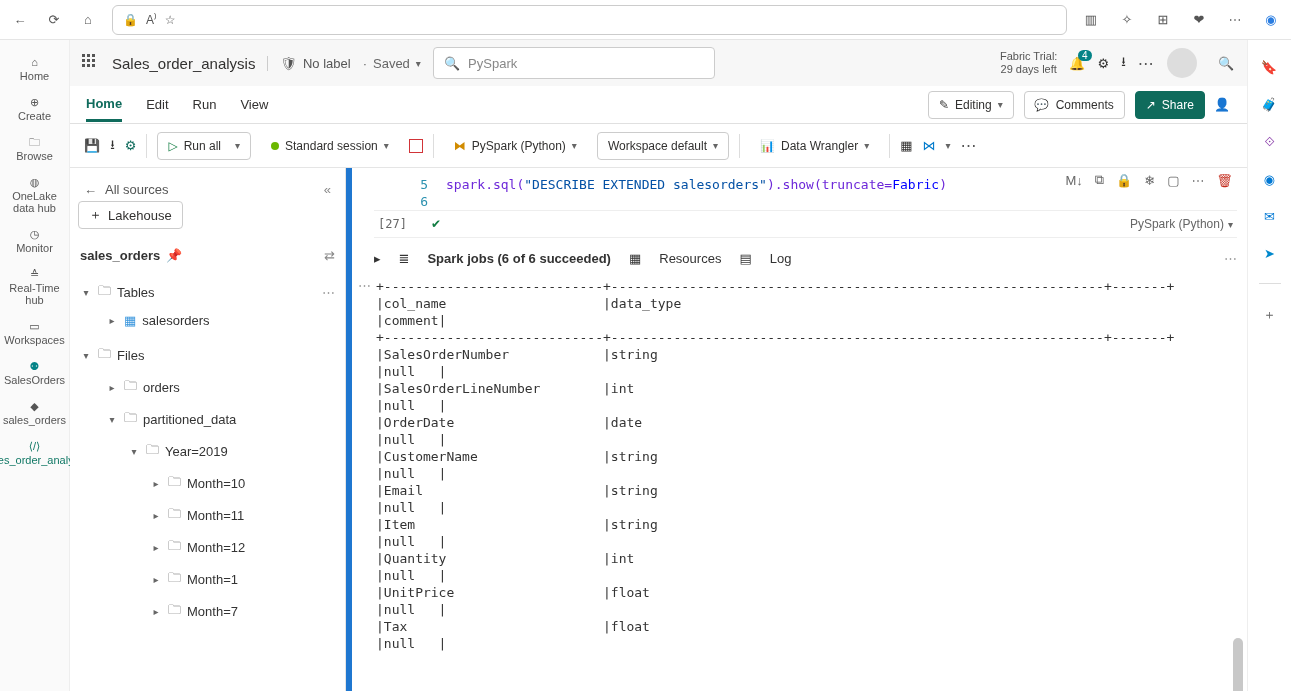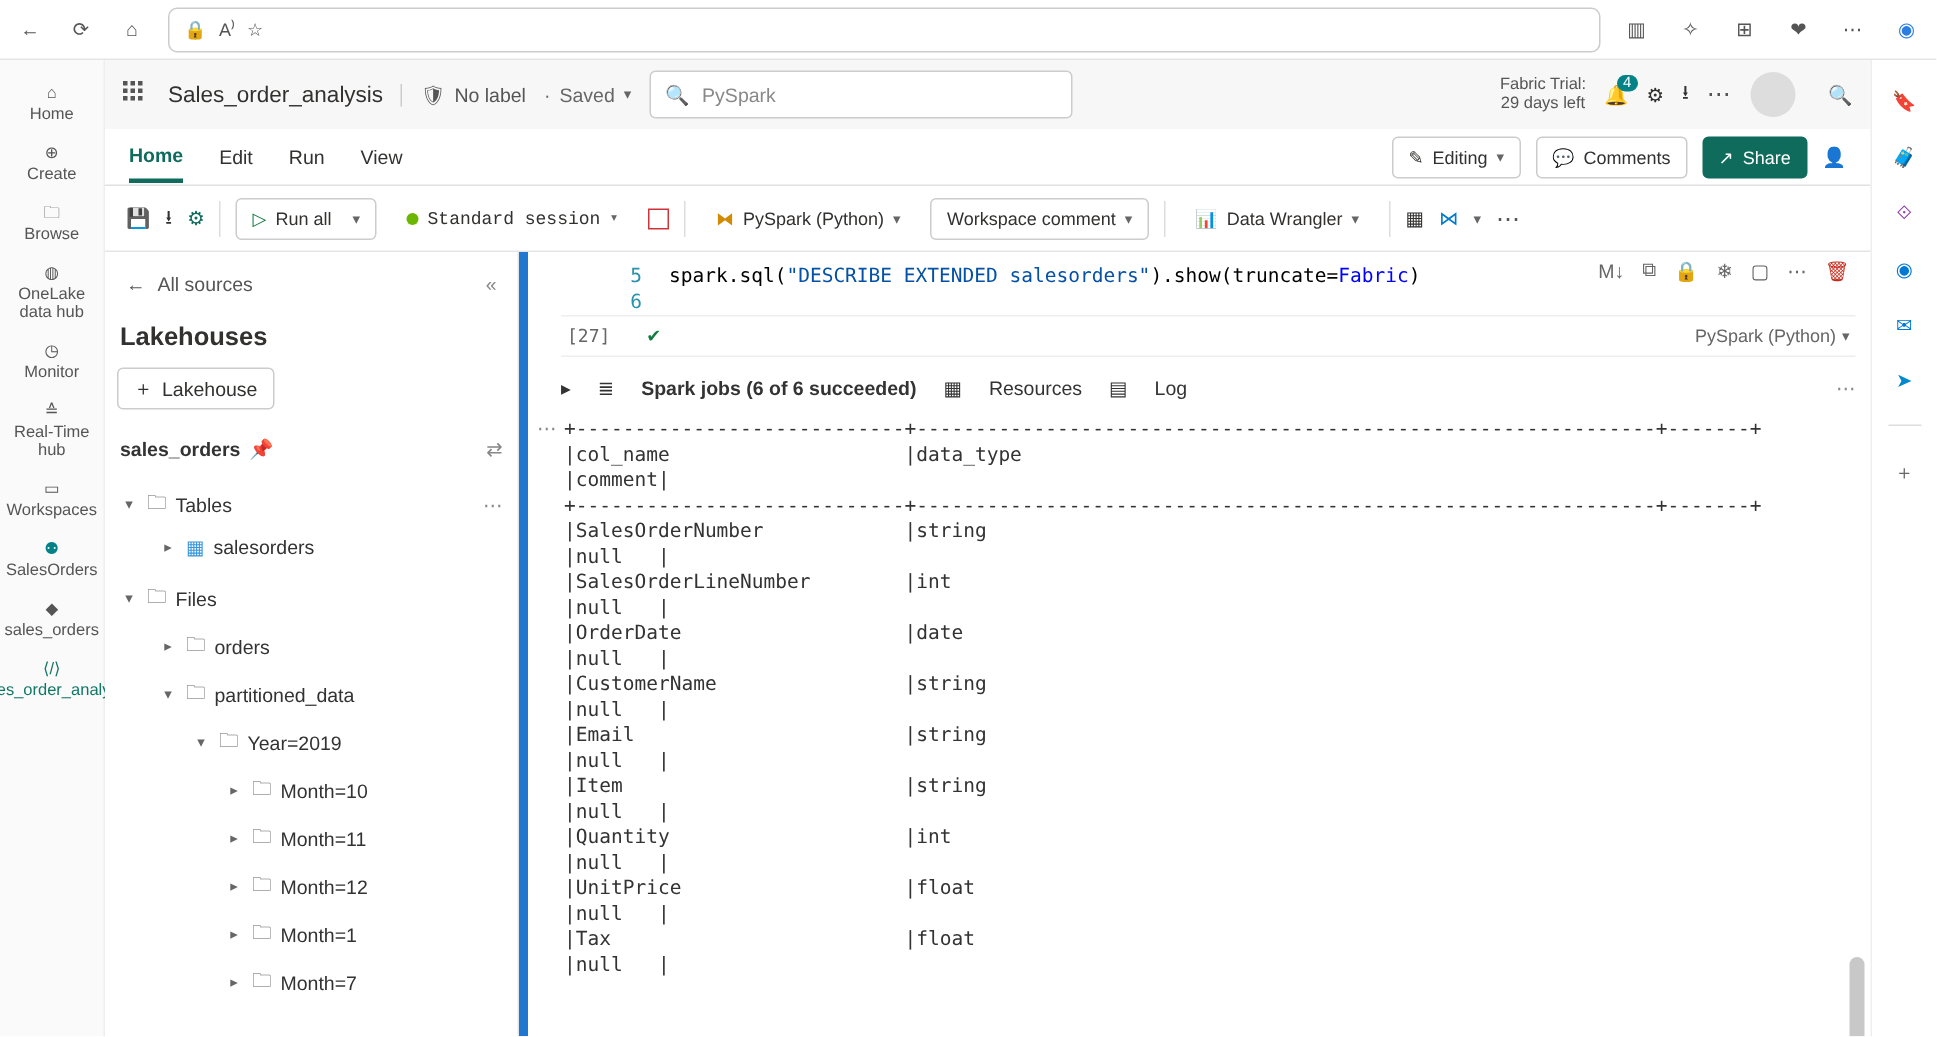--- a/index.html
+++ b/index.html
@@ -69,21 +69,21 @@
 .triple { color: #888; }
 
 
 .nb-view { flex: 1; position: relative; background: #fff; overflow: hidden; }
 .nb-gutter { position: absolute; left: 0; top: 0; width: 6px; height: 100%; background: #1f77d0; }
 .code-strip { position: absolute; left: 62px; top: 0; right: 0; height: 32px; display: flex; align-items: center; font-family: Consolas, monospace; font-size: 13px; }
 .code-strip .ln { color: #2b91af; width: 20px; text-align: right; margin-right: 18px; }
 .code-content { white-space: pre; }
 .c-str { color: #0451a5; }
 .c-kw { color: #0000ff; }
-.c-pl { color: #000000; }
+.c-pl { color: #6d28d9; }
 .cell-icons { position: absolute; right: 14px; top: 4px; display: flex; gap: 12px; color: #666; align-items: center; }
 .cell-icons span { cursor: pointer; }
 
 .status-row { position: absolute; left: 28px; right: 10px; top: 42px; height: 28px; display: flex; align-items: center; font-size: 12px; color: #666; gap: 24px; border-top: 1px solid #eee; border-bottom: 1px solid #eee; padding: 0 4px; }
 .status-row .cellid { font-family: Consolas, monospace; }
 .check { color: #107c41; }
 .status-row .lang { margin-left: auto; display: flex; align-items: center; gap: 4px; cursor: pointer; }
 
 .jobs-row { position: absolute; left: 28px; right: 10px; top: 74px; height: 32px; display: flex; align-items: center; gap: 18px; font-size: 13px; color: #333; }
 .bold { font-weight: 600; }
@@ -232,34 +232,34 @@
     <div class="toolbar-row">
       <span style="color:#0f6b5c;">💾</span>
       <span>⭳</span>
       <span style="color:#0f6b5c;">⚙</span>
       <div class="vdiv"></div>
       <div class="btn" style="border-color:#ccc;">
           <span class="play-icon">▷</span>
           <span>Run all</span>
           <span class="chev" style="margin-left:8px;">▾</span>
         </div>
-      <div class="btn" style="border:none; background:transparent;font-family:Liberation Mono, monospace;">
+      <div class="btn" style="border:none; background:transparent;">
           <span class="dot-green"></span>
           <span>Standard session</span>
           <span class="chev">▾</span>
         </div>
       <span class="square-red"></span>
       <div class="vdiv"></div>
       <div class="btn" style="border:none; background:transparent;">
           <span style="color:#d18b00;">⧓</span>
           <span>PySpark (Python)</span>
           <span class="chev">▾</span>
         </div>
       <div class="btn">
-          <span>Workspace comment</span>
+          <span>Workspace default</span>
           <span class="chev">▾</span>
         </div>
       <div class="vdiv"></div>
       <div class="btn" style="border:none; background:transparent;">
           <span>📊</span>
           <span>Data Wrangler</span>
           <span class="chev">▾</span>
         </div>
       <div class="vdiv"></div>
       <span>▦</span>
@@ -269,21 +269,20 @@
     </div>
 
     <div class="main-split">
 
       <div class="lake-panel">
         <div class="lake-back">
           <span>←</span>
           <span>All sources</span>
           <span class="collapse-icn">«</span>
         </div>
-        <div class="lakes-title">Lakehouses</div>
         <div>
           <div class="lake-btn">
               <span>＋</span>
               <span>Lakehouse</span>
             </div>
         </div>
         <div class="tree">
           <div class="tree-row">
             <span class="name-bold">sales_orders</span>
             <span class="pin-icn">📌</span>

